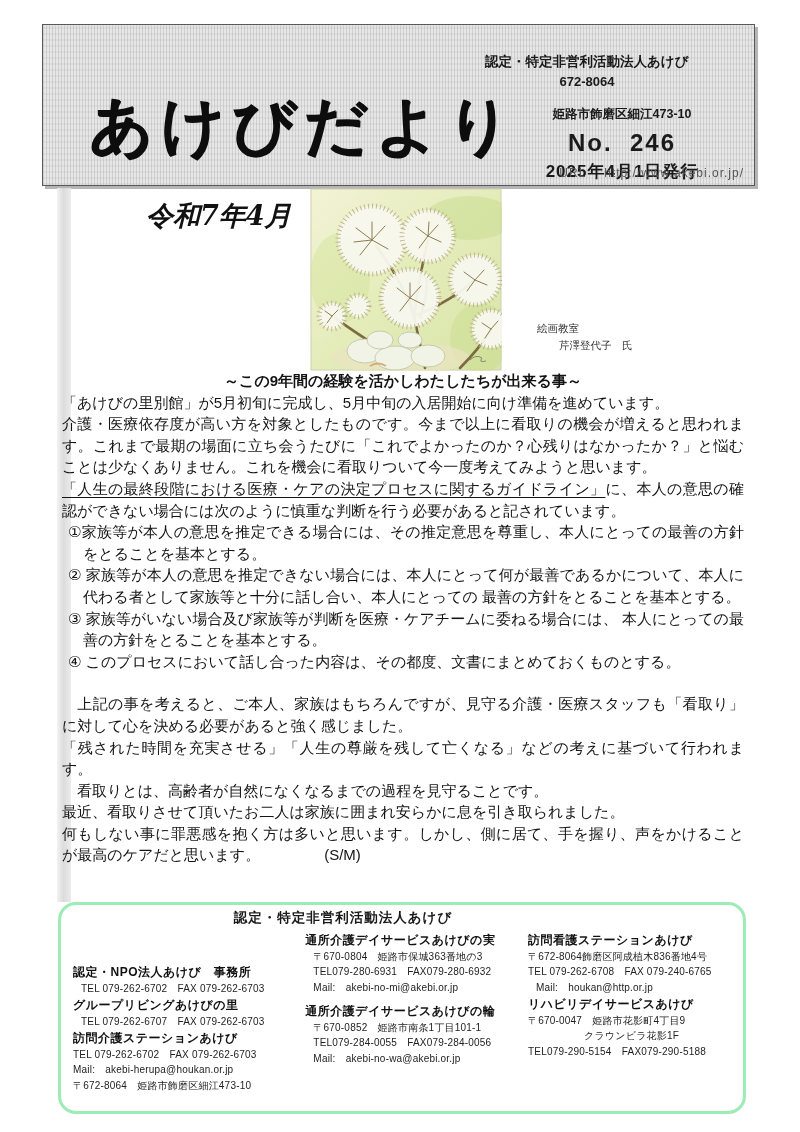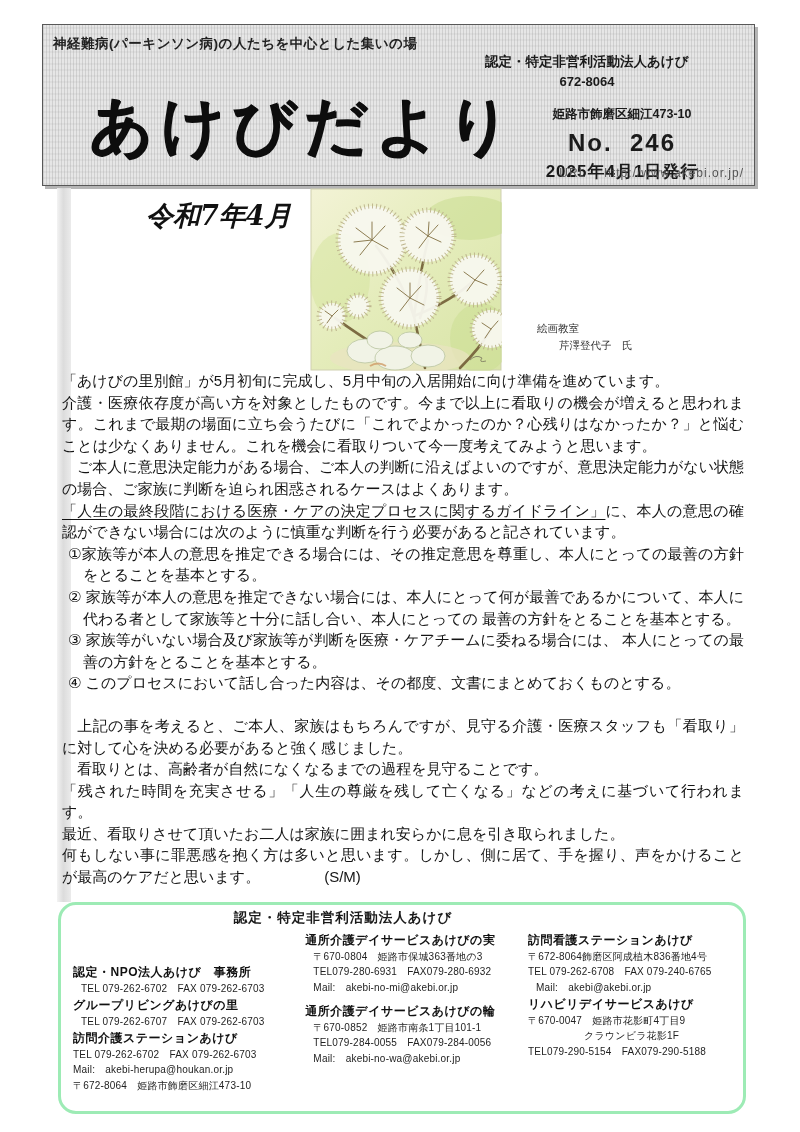--- a/index.html
+++ b/index.html
@@ -87,21 +87,20 @@
   .ind { padding-left:8px; }
   .ind2 { padding-left:56px; }
   .mt { margin-top:9px; }
 </style>
 </head>
 <body>
 
 <div class="page">
 
   <div class="header-box">
-    <div class="tagline">神経難病(パーキンソン病)の人たちを中心とした集いの場</div>
     <div class="big-title">あけびだより</div>
     <div class="header-info">
       <div class="org">認定・特定非営利活動法人あけび</div>
       <div class="postal">672-8064</div>
       <div class="addr">姫路市飾磨区細江473-10</div>
       <div class="issue">No.  246</div>
       <div class="pubdate">2025年4月1日発行</div>
     </div>
     <div class="urlline">
       <span>URL</span>
@@ -169,31 +168,31 @@
       <path d="M160,172 q6,-6 12,-2 q-4,5 4,3" stroke="#8a8a6a" stroke-width="1" fill="none"></path>
     </svg>
   </div>
 
   <div class="caption">
     <div>絵画教室</div>
     <div class="cap2">芹澤登代子　氏</div>
   </div>
 
   <div class="article">
+    <div class="a-sub">～この9年間の経験を活かしわたしたちが出来る事～</div>
     <p class="bt">「あけびの里別館」が5月初旬に完成し、5月中旬の入居開始に向け準備を進めています。</p>
     <p class="bt">介護・医療依存度が高い方を対象としたものです。今まで以上に看取りの機会が増えると思われます。これまで最期の場面に立ち会うたびに「これでよかったのか？心残りはなかったか？」と悩むことは少なくありません。これを機会に看取りついて今一度考えてみようと思います。</p>
-    <p class="bt">　ご本人に意思決定能力がある場合、ご本人の判断に沿えばよいのですが、意思決定能力がない状態の場合、ご家族に判断を迫られ困惑されるケースはよくあります。</p>
     <p class="bt"><span class="ul">「人生の最終段階における医療・ケアの決定プロセスに関するガイドライン」</span><span>に、本人の意思の確認ができない場合には次のように慎重な判断を行う必要があると記されています。</span></p>
     <p class="bt li">①家族等が本人の意思を推定できる場合には、その推定意思を尊重し、本人にとっての最善の方針をとることを基本とする。</p>
     <p class="bt li">② 家族等が本人の意思を推定できない場合には、本人にとって何が最善であるかについて、本人に代わる者として家族等と十分に話し合い、本人にとっての 最善の方針をとることを基本とする。</p>
     <p class="bt li">③ 家族等がいない場合及び家族等が判断を医療・ケアチームに委ねる場合には、 本人にとっての最善の方針をとることを基本とする。</p>
     <p class="bt li">④ このプロセスにおいて話し合った内容は、その都度、文書にまとめておくものとする。</p>
     <p class="bt gap">　上記の事を考えると、ご本人、家族はもちろんですが、見守る介護・医療スタッフも「看取り」に対して心を決める必要があると強く感じました。</p>
+    <p class="bt">「残された時間を充実させる」「人生の尊厳を残して亡くなる」などの考えに基づいて行われます。</p>
     <p class="bt">　看取りとは、高齢者が自然になくなるまでの過程を見守ることです。</p>
-    <p class="bt">「残された時間を充実させる」「人生の尊厳を残して亡くなる」などの考えに基づいて行われます。</p>
     <p class="bt">最近、看取りさせて頂いたお二人は家族に囲まれ安らかに息を引き取られました。</p>
     <p class="bt"><span>何もしない事に罪悪感を抱く方は多いと思います。しかし、側に居て、手を握り、声をかけることが最高のケアだと思います。</span><span class="sig">(S/M)</span></p>
   </div>
 
   <div class="footer-box">
     <div class="f-title">認定・特定非営利活動法人あけび</div>
     <div class="f-cols">
       <div class="f-col f-col1">
         <div class="f-name">認定・NPO法人あけび　事務所</div>
         <div class="f-det ind">TEL 079-262-6702　FAX 079-262-6703</div>
@@ -211,21 +210,21 @@
         <div class="f-det ind">Mail:　akebi-no-mi@akebi.or.jp</div>
         <div class="f-name mt">通所介護デイサービスあけびの輪</div>
         <div class="f-det ind">〒670-0852　姫路市南条1丁目101-1</div>
         <div class="f-det ind">TEL079-284-0055　FAX079-284-0056</div>
         <div class="f-det ind">Mail:　akebi-no-wa@akebi.or.jp</div>
       </div>
       <div class="f-col f-col3">
         <div class="f-name">訪問看護ステーションあけび</div>
         <div class="f-det">〒672-8064飾磨区阿成植木836番地4号</div>
         <div class="f-det">TEL 079-262-6708　FAX 079-240-6765</div>
-        <div class="f-det ind">Mail:　akebi@akebi.or.jp</div>
+        <div class="f-det ind">Mail:　houkan@http.or.jp</div>
         <div class="f-name">リハビリデイサービスあけび</div>
         <div class="f-det">〒670-0047　姫路市花影町4丁目9</div>
         <div class="f-det ind2">クラウンビラ花影1F</div>
         <div class="f-det">TEL079-290-5154　FAX079-290-5188</div>
       </div>
     </div>
   </div>
 
 </div>
 

